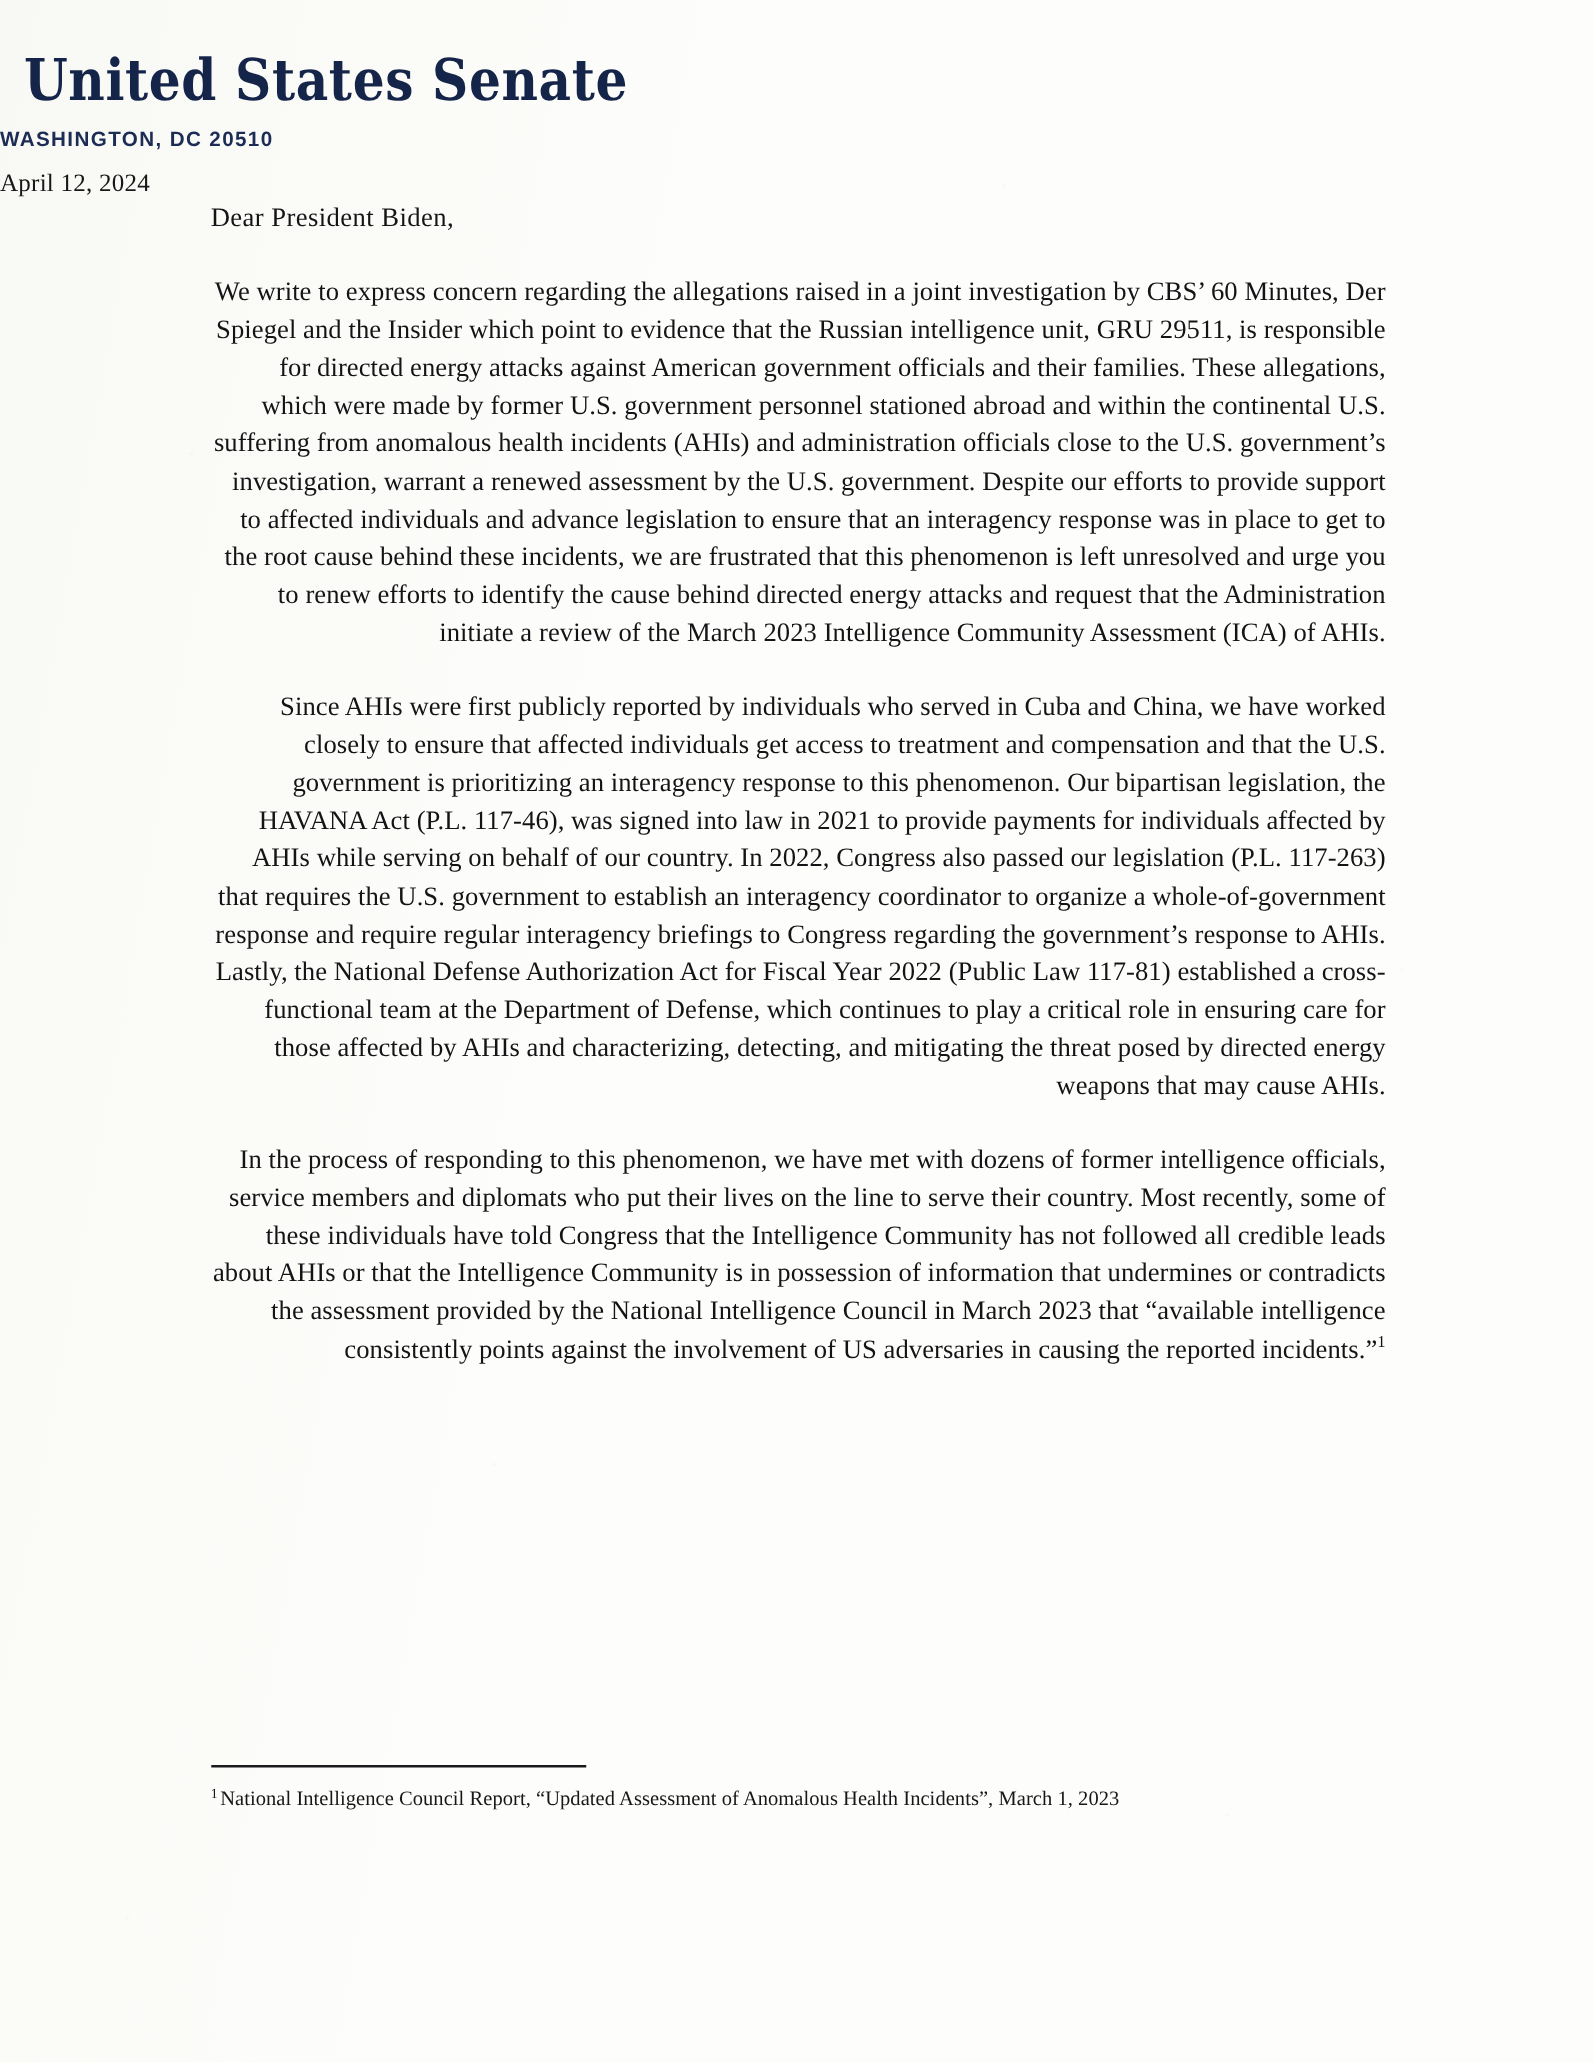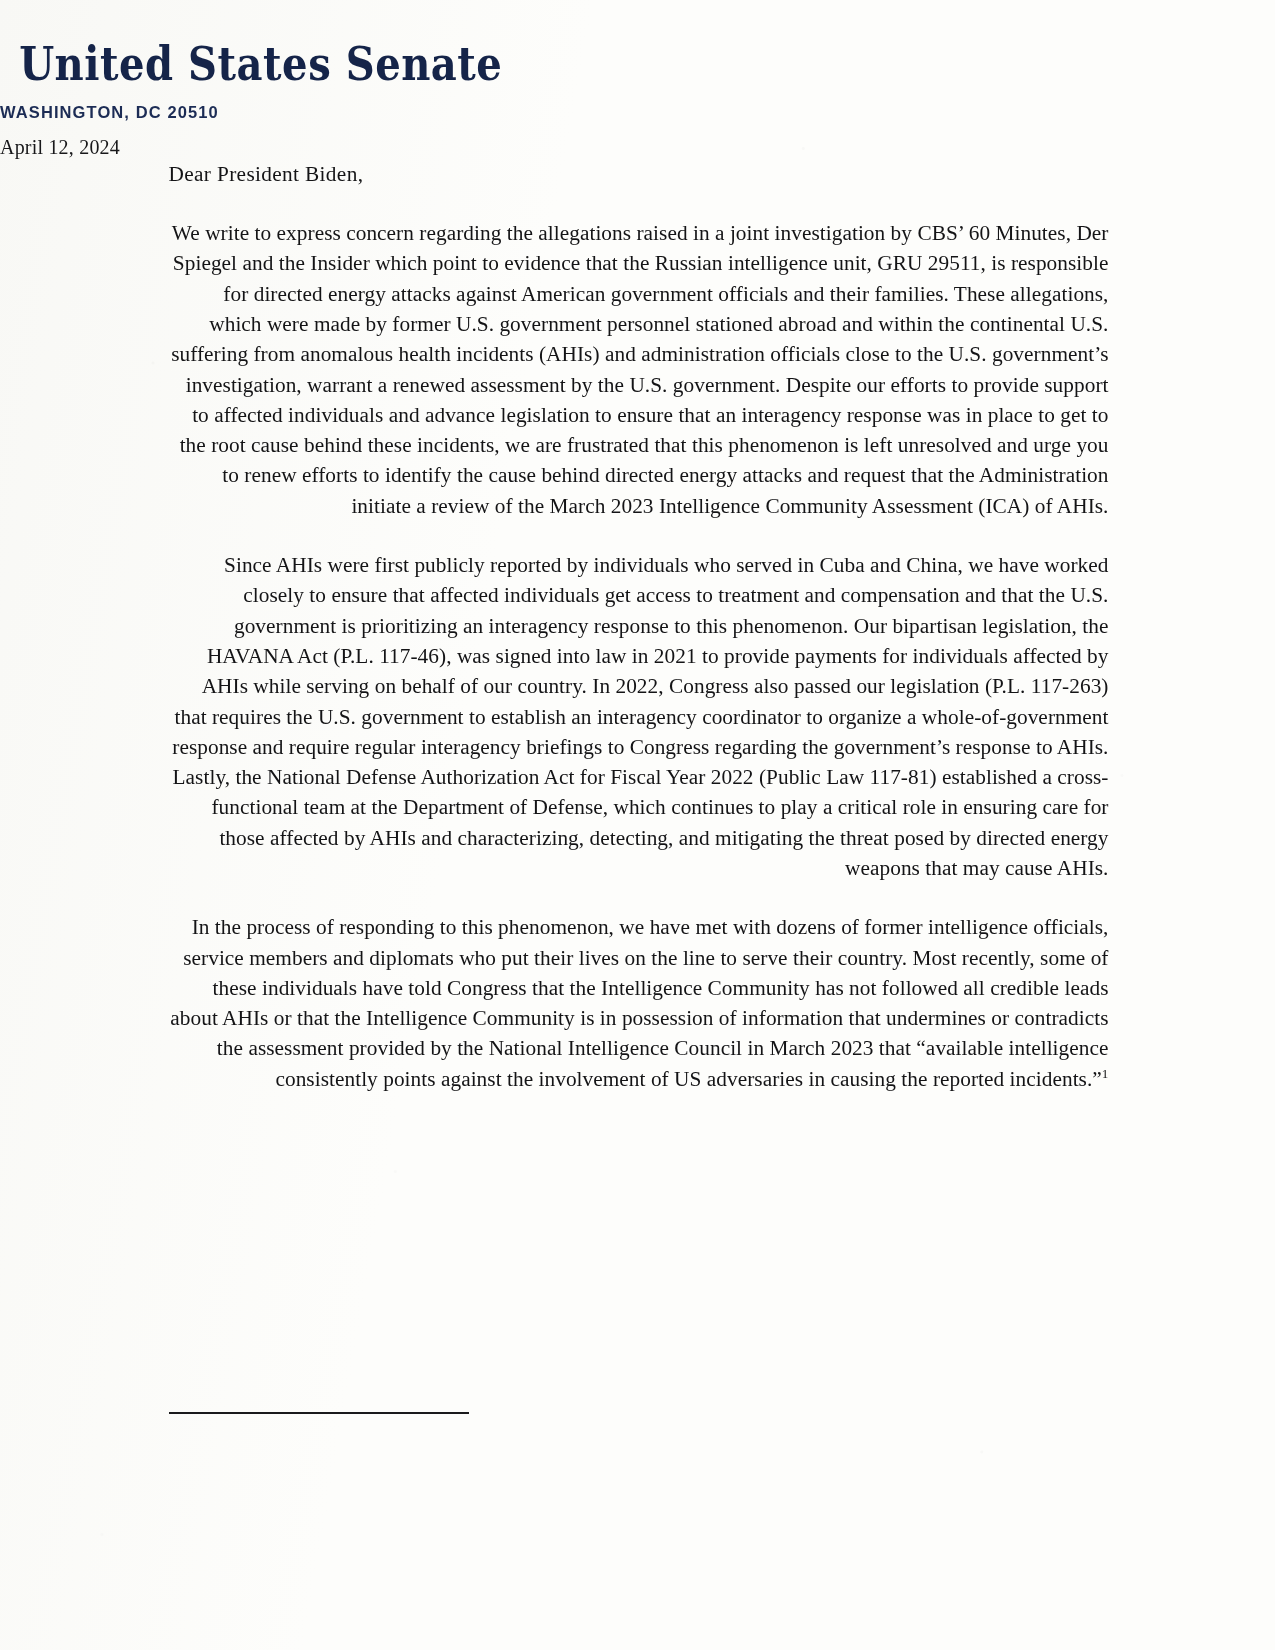--- a/index.html
+++ b/index.html
@@ -166,15 +166,16 @@
 
       <p class="para"><span>In the process of responding to this phenomenon, we have met with dozens of former intelligence officials, service members and diplomats who put their lives on the line to serve their country. Most recently, some of these individuals have told Congress that the Intelligence Community has not followed all credible leads about AHIs or that the Intelligence Community is in possession of information that undermines or contradicts the assessment provided by the National Intelligence Council in March 2023 that “available intelligence consistently points against the involvement of US adversaries in causing the reported incidents.”</span><sup>1</sup></p>
 
 
     </div>
   </div>
 
   <div class="footnote-area">
     <div class="footnote-inner">
       <div class="footnote-rule"></div>
+      <div class="footnote-text"><sup>1</sup><span>National Intelligence Council Report, “Updated Assessment of Anomalous Health Incidents”, March 1, 2023</span></div>
     </div>
   </div>
 </div>
 
 </body></html>

